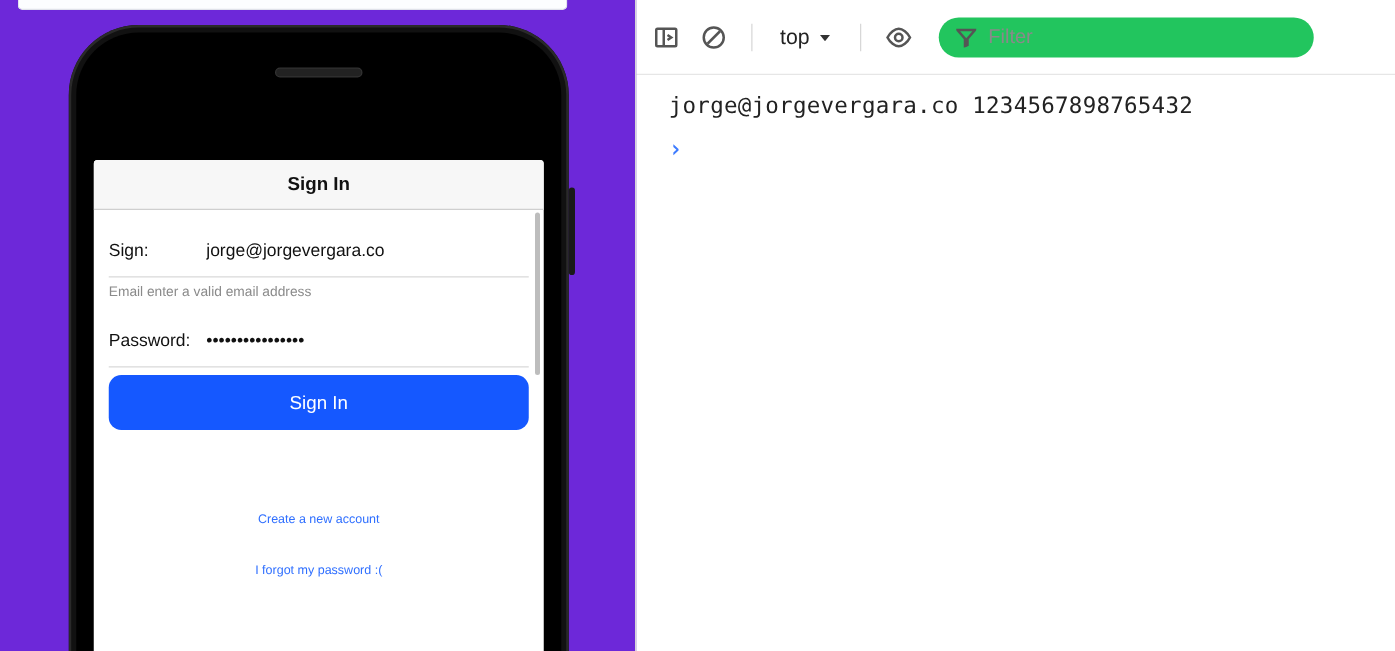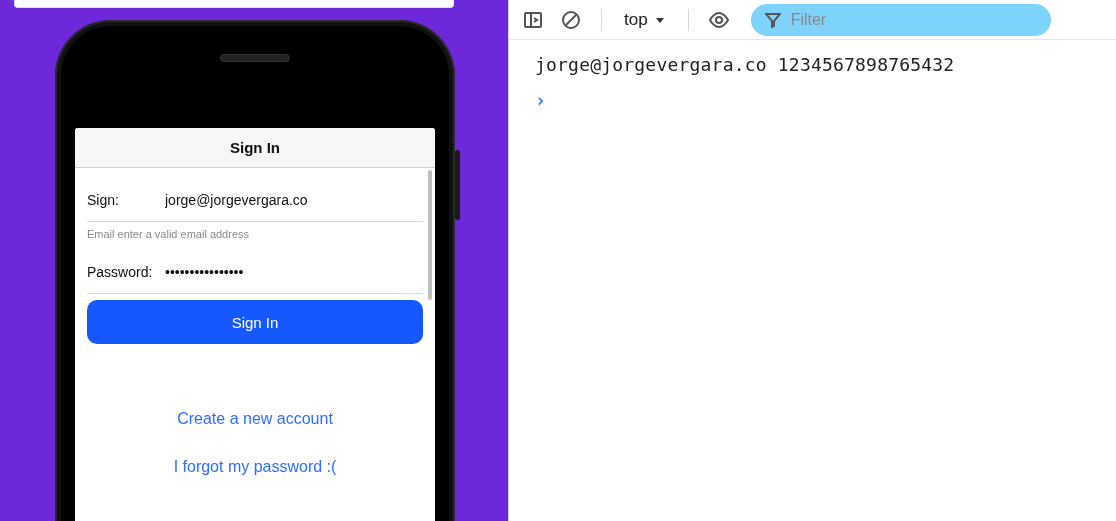--- a/index.html
+++ b/index.html
@@ -40,38 +40,38 @@
   .row input {
     flex:1; border:none; outline:none; font-size:14px; color:#111; background:transparent;
     padding-left:4px;
   }
   .hint { font-size:11px; color:#8a8a8a; padding:6px 0 10px 0; }
   .primary-btn {
     margin-top:6px; width:100%; height:44px; border:none; border-radius:10px;
     background:#1558ff; color:#fff; font-size:15px; font-weight:500; cursor:pointer;
   }
   .linklike {
-    display:block; text-align:center; color:#2f6fff; font-size:16px;
+    display:block; text-align:center; color:#2f6fff; font-size:10px;
     background:none; border:none; cursor:pointer; width:100%;
   }
   .link1 { margin-top:66px; }
   .link2 { margin-top:30px; }
 
   
   .right { flex:1; height:100%; background:#fff; display:flex; flex-direction:column; }
   .toolbar {
-    height:40px; display:flex; align-items:center; gap:10px; padding:16px 10px;
+    height:60px; display:flex; align-items:center; gap:10px; padding:16px 10px;
     border-bottom:1px solid #e6e6e6; font-size:16px; color:#333;
   }
   .tb-btn { width:28px; height:28px; display:flex; align-items:center; justify-content:center; color:#555; border-radius:4px;}
   .tb-btn svg { display:block; }
   .sep { width:1px; height:22px; background:#d7d7d7; margin:0 6px;}
   .ctx-select { display:flex; align-items:center; gap:6px; font-size:17px; color:#222; padding:0 6px; cursor:pointer;}
   .filter-box {
-    flex:1; max-width:300px; height:32px; background:#7dd3fc; border-radius:16px;
+    flex:1; max-width:300px; height:32px; background:#22c55e; border-radius:16px;
     display:flex; align-items:center; gap:10px; padding:0 14px; color:#666;
     margin-left: 8px;
   }
   .filter-box input { flex:1; border:none; outline:none; background:transparent; font-size:16px; color:#333;}
   .filter-box input::placeholder { color:#8a8a8a; }
 
   .console-body { flex:1; font-family: ui-monospace, SFMono-Regular, Menlo, Consolas, monospace; font-size:18px; padding:14px 12px 0 26px; color:#222; position:relative;}
   .log-line { white-space:pre; letter-spacing:0.2px;}
   .prompt-row { margin-top:14px; display:flex; align-items:center;}
   .prompt-caret { color:#3d7bff; font-size:18px; font-weight:700; transform:scaleY(1.1); }

